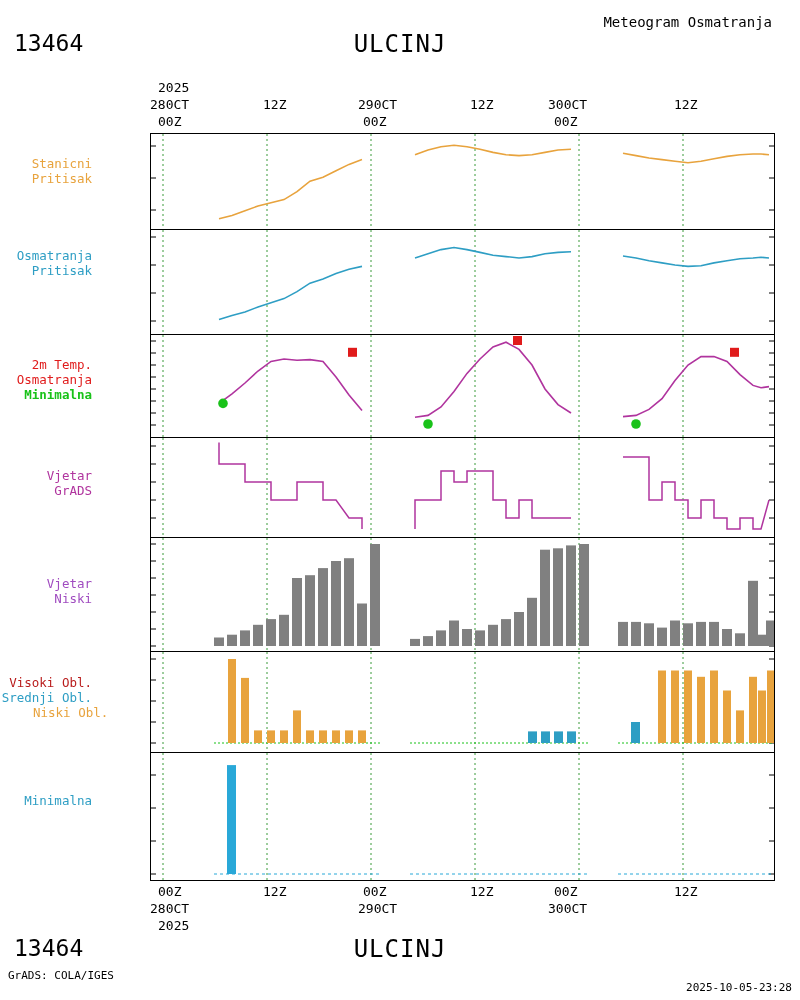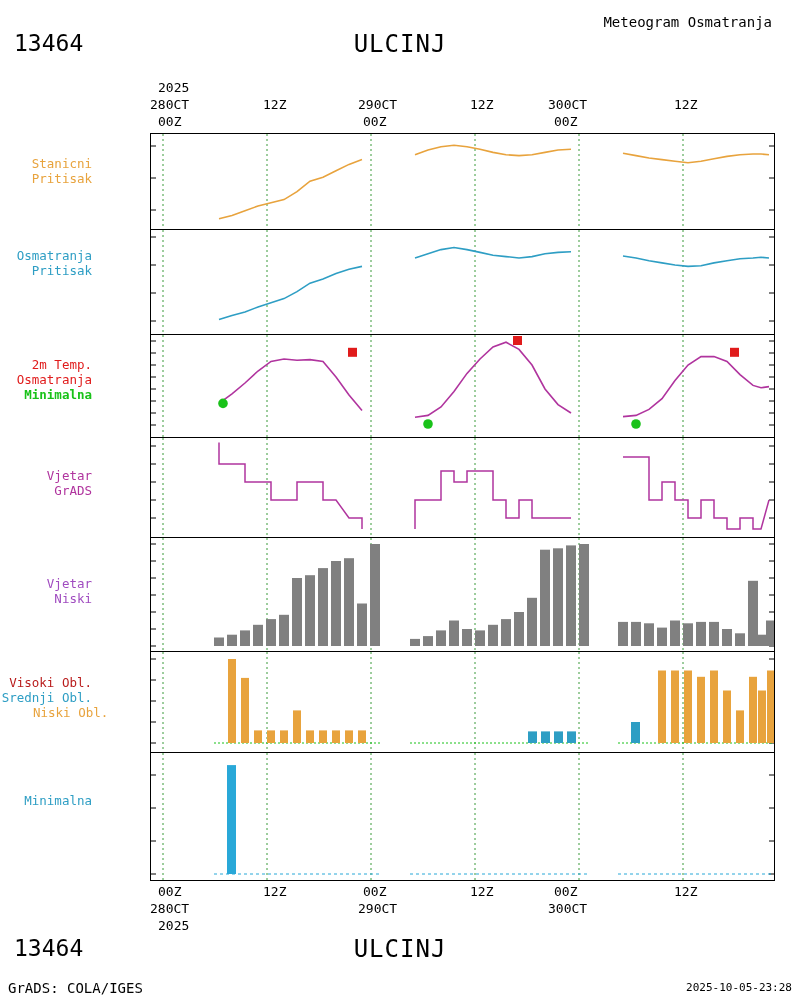--- a/index.html
+++ b/index.html
@@ -65,21 +65,21 @@
     font-size: 12.5px; line-height: 15px;
     white-space: nowrap;
   }
 
   svg { display: block; position: absolute; left: 0; top: 0; overflow: visible; }
 
   
   #bottom-axis { left: 150px; top: 884px; width: 625px; height: 50px; }
   #station-bottom-left { left: 14px; top: 935px; font-size: 23px; }
   #title-bottom { left: 0; top: 935px; width: 800px; text-align: center; font-size: 24px; letter-spacing: 1px; }
-  #credit { left: 8px; bottom: 4px; font-size: 14px; }
+  #credit { left: 8px; bottom: 18px; font-size: 11px; }
   #date-stamp { right: 8px; bottom: 6px; font-size: 11px; }
 </style>
 </head>
 <body>
 
 <div class="abs" id="station-top-left">13464</div>
 <div class="abs" id="title-top">ULCINJ</div>
 <div class="abs" id="meteogram-label">Meteogram Osmatranja</div>
 
 <div class="abs" style="left:150px; top:80px; width:625px; height:53px;">

